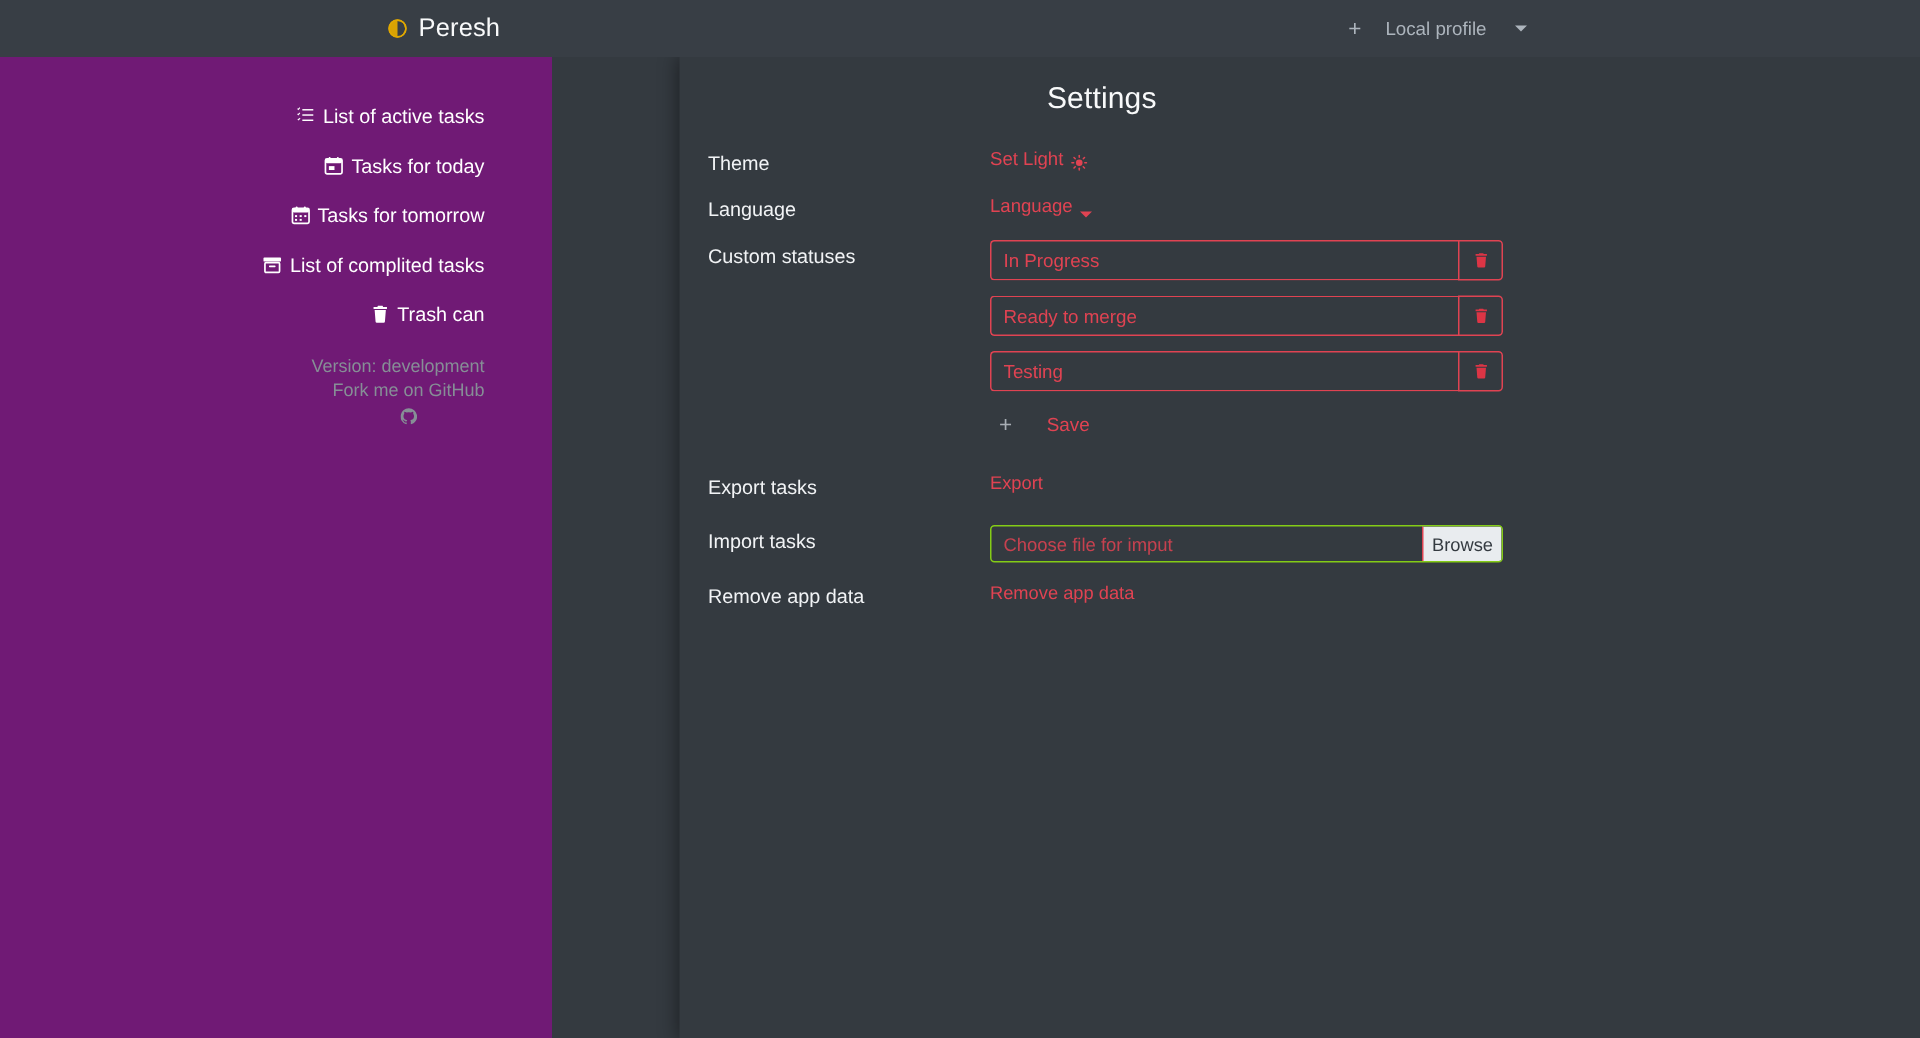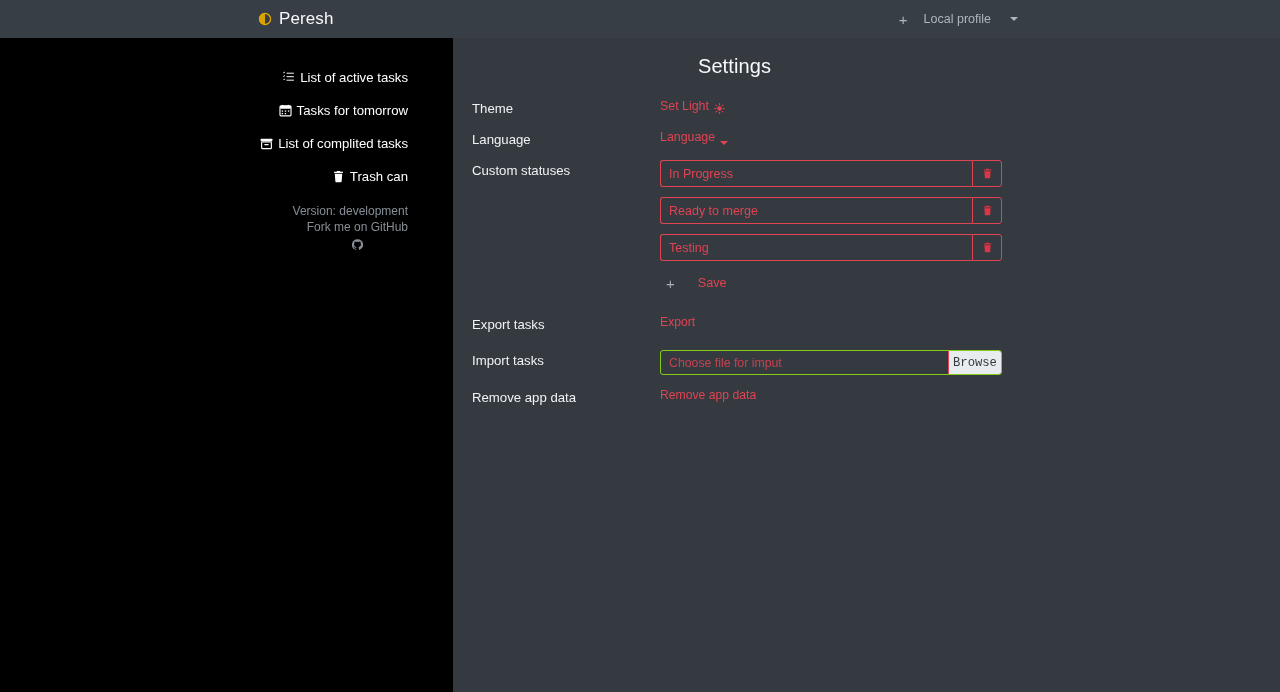--- a/index.html
+++ b/index.html
@@ -88,24 +88,24 @@
     position: absolute;
     top: 38px; left: 0;
     width: 1280px;
     height: 654px;
   }
 
   
   .sidebar {
     position: absolute;
     top: 0; left: 0;
-    width: 453px;
+    width: 368px;
     height: 654px;
     padding-top: 23px;
-    background: #000000;
+    background: #701a75;
   }
   .side-list {
     list-style: none;
     width: 100%;
   }
   .side-item {
     display: flex;
     justify-content: flex-end;
     align-items: center;
     padding-right: 45px;
@@ -297,21 +297,21 @@
     padding: 0 8px;
     outline: none;
   }
   .file-text::placeholder { color: #e04352; opacity: .85; }
   .browse-btn {
     flex: 0 0 53px;
     background: #e9ecef;
     border: none;
     border-left: 1px solid #e04352;
     color: #343a40;
-    font-family: Liberation Mono, monospace;
+    font-family: Liberation Sans, sans-serif;
     font-size: 12.2px;
     cursor: pointer;
   }
 
   .right-rail {
     position: absolute;
     top: 0; left: 1016px;
     width: 264px; height: 654px;
     background: #343a40;
   }
@@ -351,20 +351,34 @@
               <path d="M1.4 2.1l.9.9 1.6-1.7-.6-.6-1 1-.3-.35zM1.4 6.4l.9.9 1.6-1.7-.6-.6-1 1-.3-.35zM1.6 10.6l.9.9L4.1 9.8l-.6-.6-1 1-.3-.35z"></path>
               <rect x="5.6" y="2.1" width="9" height="1.2"></rect>
               <rect x="5.6" y="6.4" width="9" height="1.2"></rect>
               <rect x="5.6" y="10.7" width="9" height="1.2"></rect>
             </svg>
           </span>
           <span>List of active tasks</span>
         </span>
       </li>
 
+      <li class="side-item">
+        <span class="side-item-inner">
+          <span class="side-icon">
+            <svg viewBox="0 0 16 16" width="13" height="13" fill="currentColor">
+              <rect x="1.2" y="2.3" width="13.6" height="12.3" rx="1.3" fill="none" stroke="currentColor" stroke-width="1.4"></rect>
+              <rect x="1.2" y="2.3" width="13.6" height="3.6" rx="1.3"></rect>
+              <rect x="3.9" y=".9" width="1.5" height="2.6" rx=".6"></rect>
+              <rect x="10.6" y=".9" width="1.5" height="2.6" rx=".6"></rect>
+              <rect x="4" y="8.3" width="4.6" height="3.2"></rect>
+            </svg>
+          </span>
+          <span>Tasks for today</span>
+        </span>
+      </li>
 
       <li class="side-item">
         <span class="side-item-inner">
           <span class="side-icon">
             <svg viewBox="0 0 16 16" width="13" height="13" fill="currentColor">
               <rect x="1.2" y="2.3" width="13.6" height="12.3" rx="1.3" fill="none" stroke="currentColor" stroke-width="1.4"></rect>
               <rect x="1.2" y="2.3" width="13.6" height="3.4" rx="1.3"></rect>
               <rect x="3.9" y=".9" width="1.5" height="2.6" rx=".6"></rect>
               <rect x="10.6" y=".9" width="1.5" height="2.6" rx=".6"></rect>
               <rect x="3.3" y="7.9" width="1.7" height="1.6"></rect>

